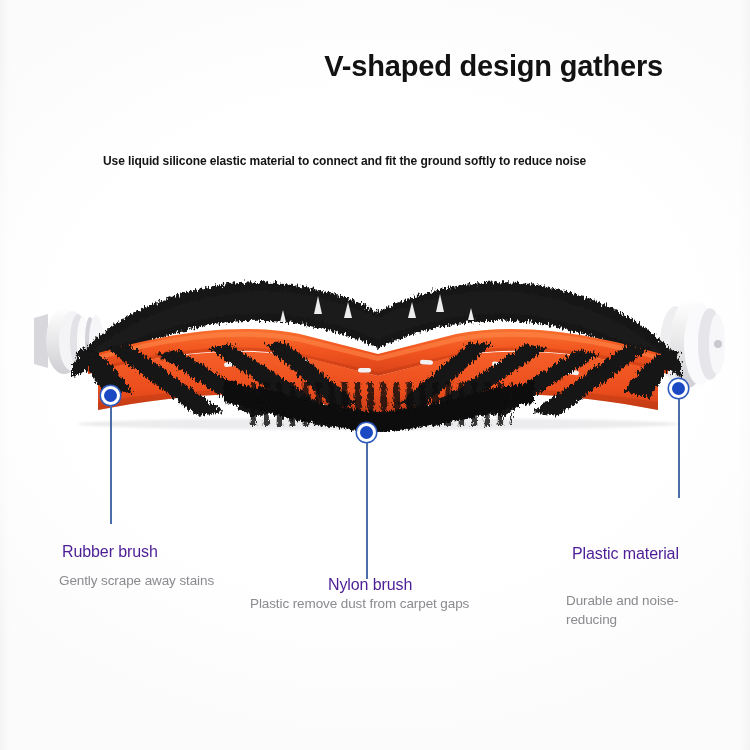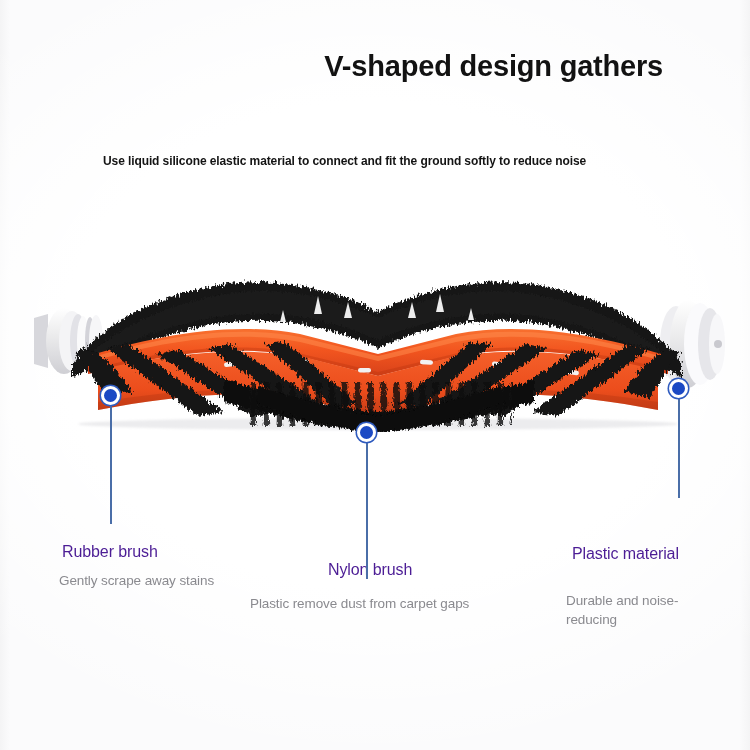--- a/index.html
+++ b/index.html
@@ -113,21 +113,21 @@
 
   
   #callout-rubber .dot   { left: 101px; top: 386px; }
   #callout-rubber .leader{ left: 110px; top: 402px; height: 122px; }
   #callout-rubber .c-title { left: 62px;  top: 543px; }
   #callout-rubber .c-desc  { left: 59px;  top: 572px; width: 240px; }
 
   
   #callout-nylon .dot    { left: 357px; top: 423px; }
   #callout-nylon .leader { left: 366px; top: 439px; height: 140px; }
-  #callout-nylon .c-title{ left: 328px; top: 561px; }
+  #callout-nylon .c-title{ left: 328px; top: 576px; }
   #callout-nylon .c-desc { left: 250px; top: 595px; width: 270px; }
 
   
   #callout-plastic .dot    { left: 669px; top: 379px; }
   #callout-plastic .leader { left: 678px; top: 395px; height: 103px; }
   #callout-plastic .c-title{ left: 556px; top: 545px; margin-left: 16px; }
   #callout-plastic .c-desc { left: 566px; top: 573px; width: 140px; margin-top: 19px; }
 </style>
 </head>
 <body>

